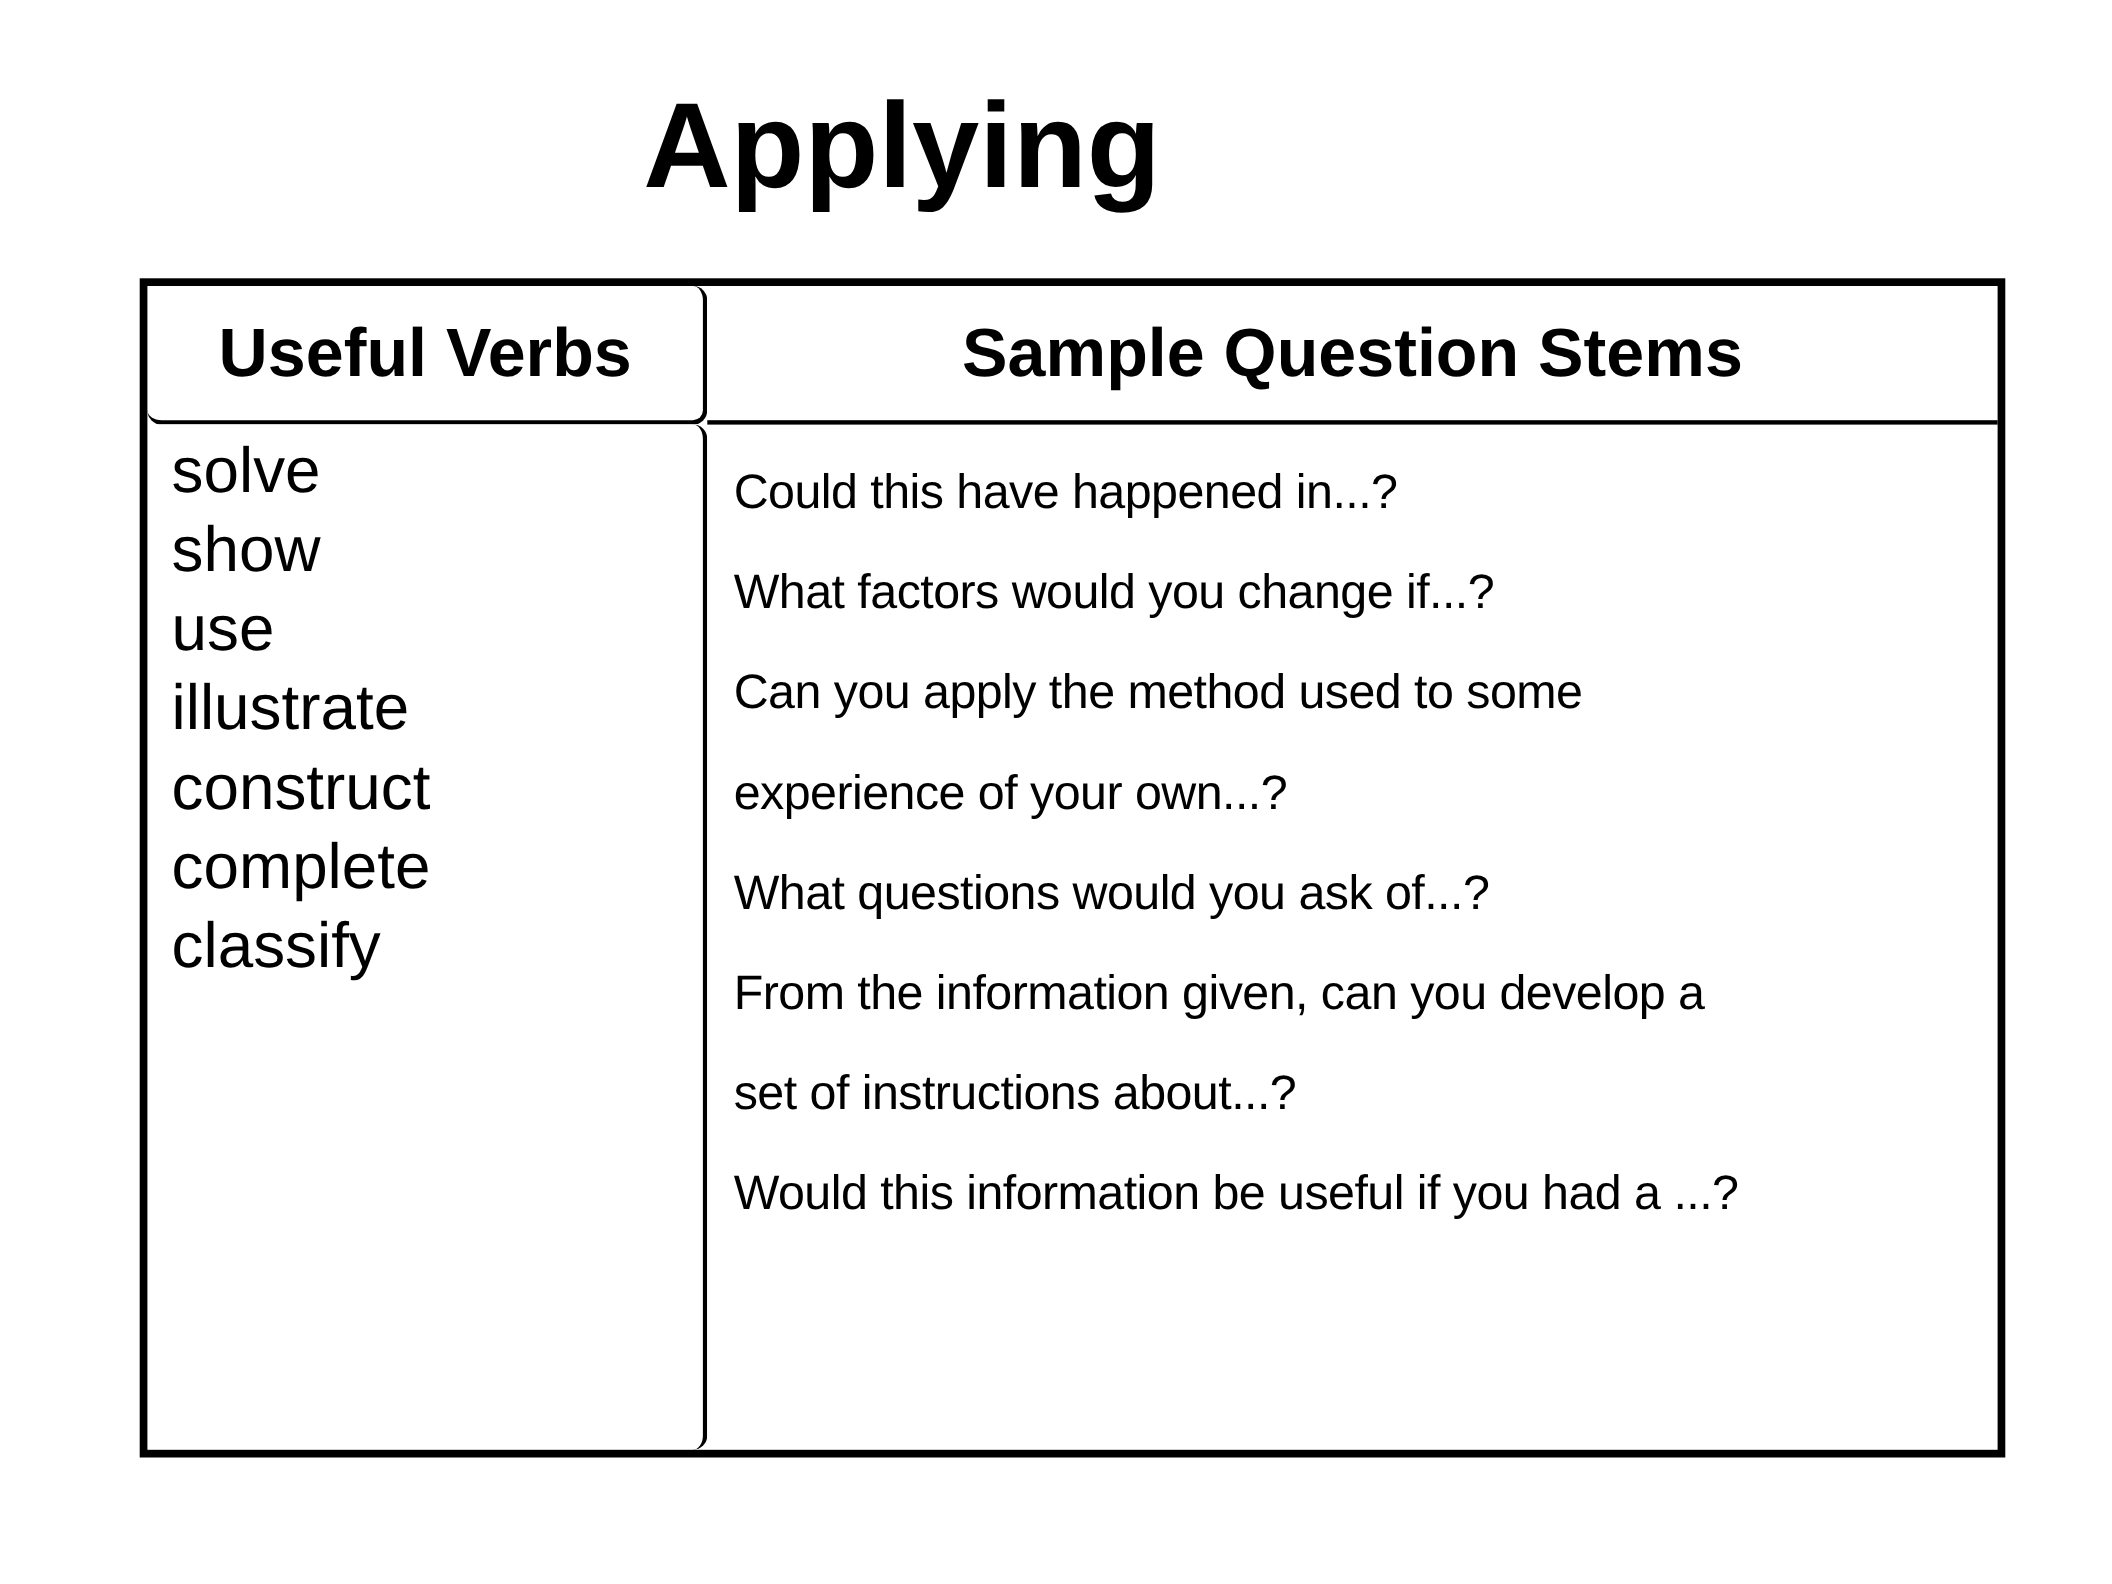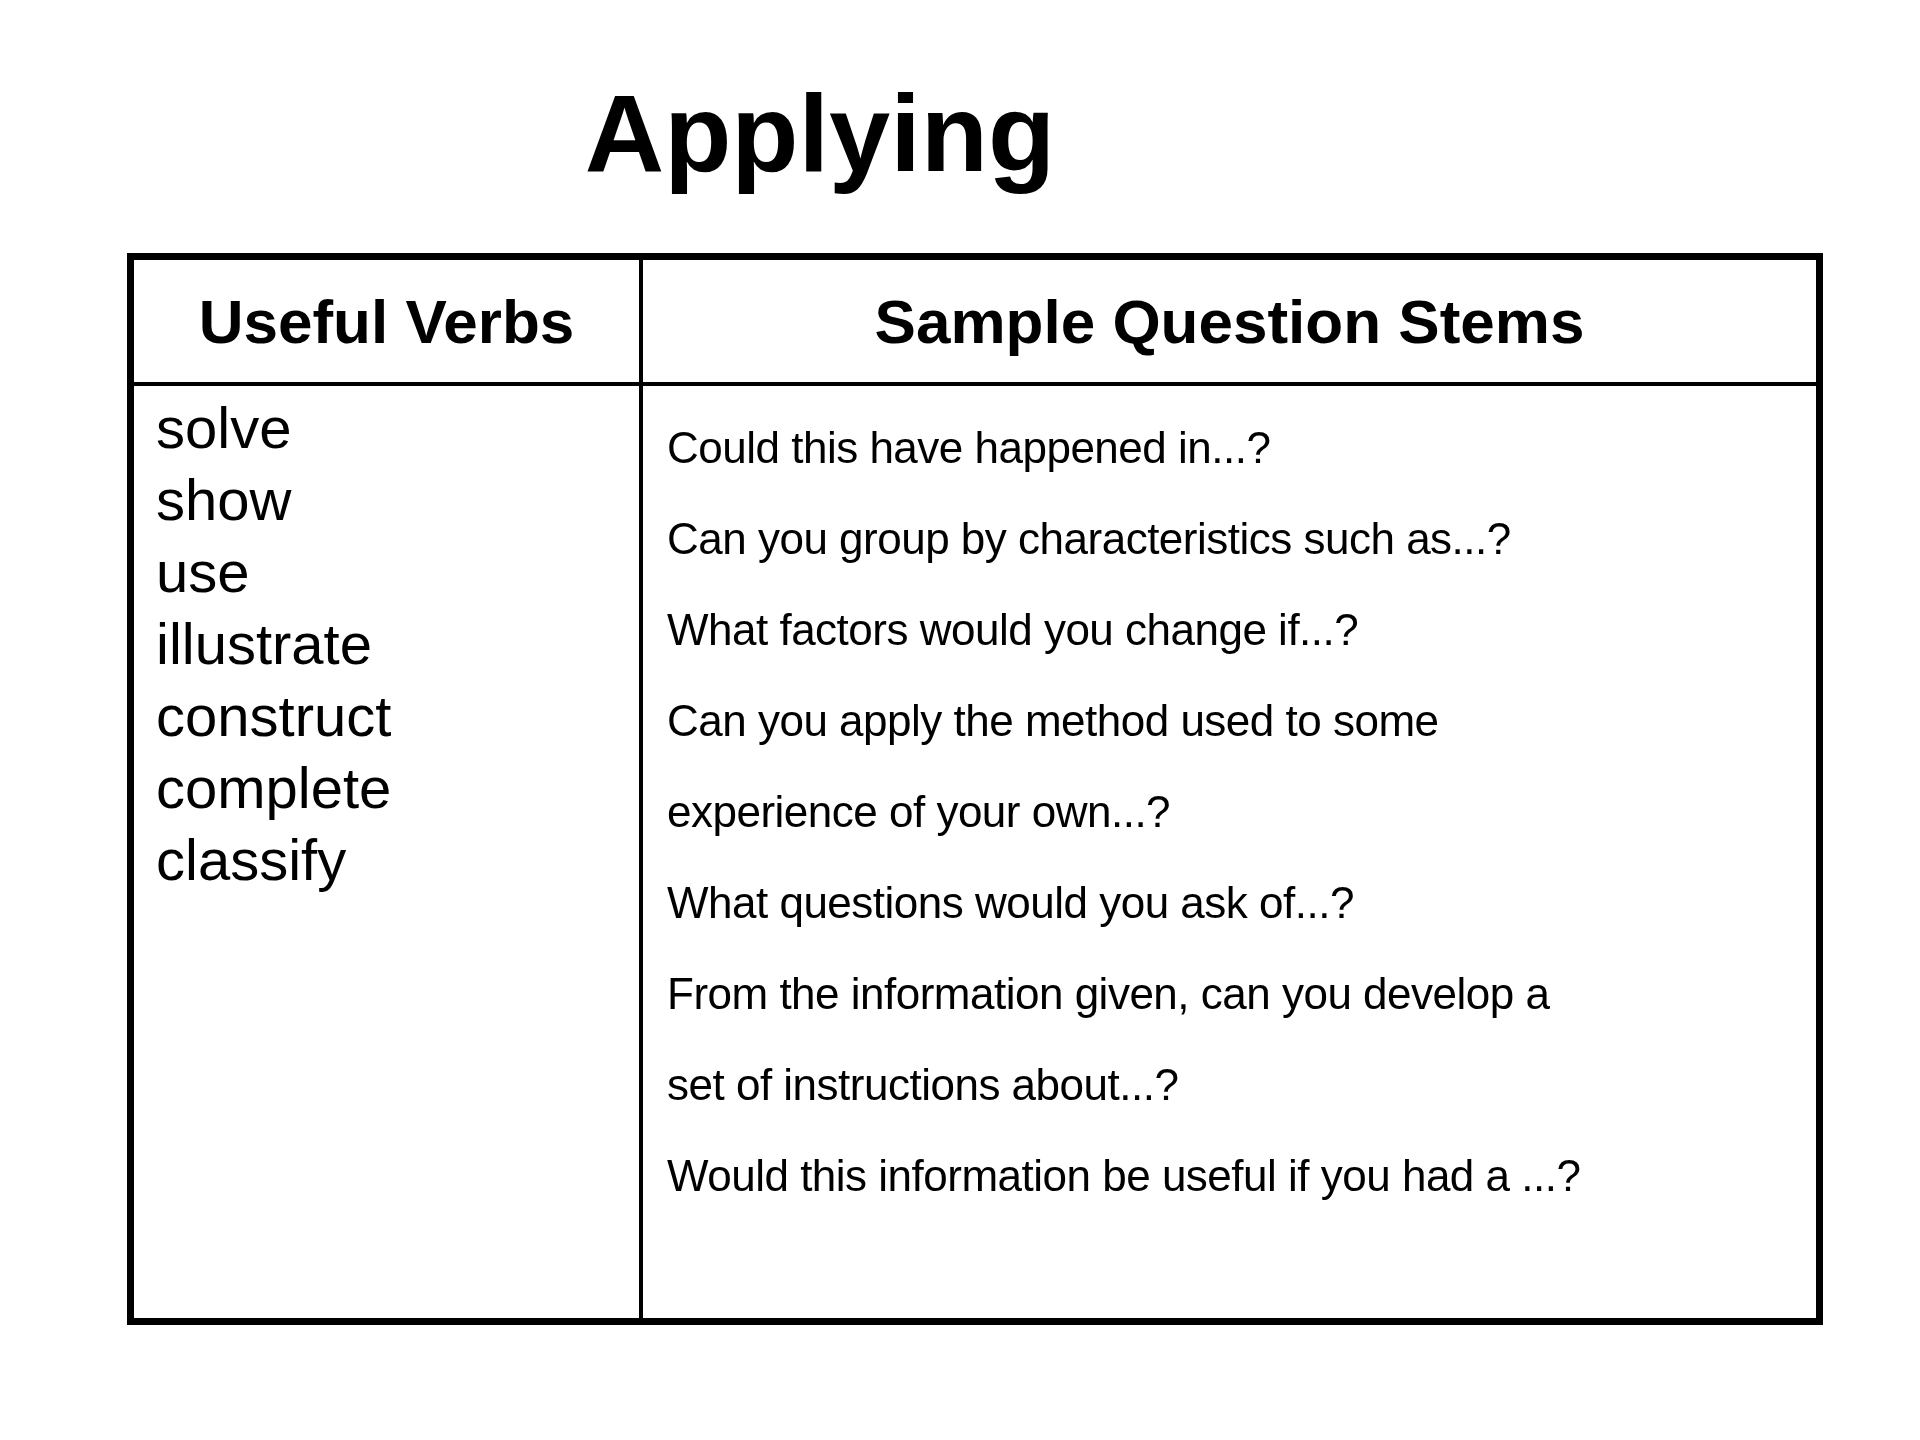--- a/index.html
+++ b/index.html
@@ -39,20 +39,21 @@
     grid-template-columns: 509px 1fr;
     grid-template-rows: 126px 1fr;
     background: #ffffff;
   }
   .cell {
     box-sizing: border-box;
     overflow: hidden;
   }
   .left-col {
     border-right: 4px solid #000000;
+    border-radius: 13px;
   }
   .header-cell {
     border-bottom: 4px solid #000000;
     display: flex;
     align-items: center;
     justify-content: center;
     font-size: 62px;
     font-weight: bold;
     white-space: nowrap;
   }
@@ -92,21 +93,20 @@
       <div class="verb-line">show</div>
       <div class="verb-line">use</div>
       <div class="verb-line">illustrate</div>
       <div class="verb-line">construct</div>
       <div class="verb-line">complete</div>
       <div class="verb-line">classify</div>
     </div>
 
     <div class="cell stems-cell">
       <div class="stem-line">Could this have happened in...?</div>
-      <div class="stem-line">Can you group by characteristics such as...?</div>
       <div class="stem-line">What factors would you change if...?</div>
       <div class="stem-line">Can you apply the method used to some</div>
       <div class="stem-line">experience of your own...?</div>
       <div class="stem-line">What questions would you ask of...?</div>
       <div class="stem-line">From the information given, can you develop a</div>
       <div class="stem-line">set of instructions about...?</div>
       <div class="stem-line">Would this information be useful if you had a ...?</div>
     </div>
 
   </div>

